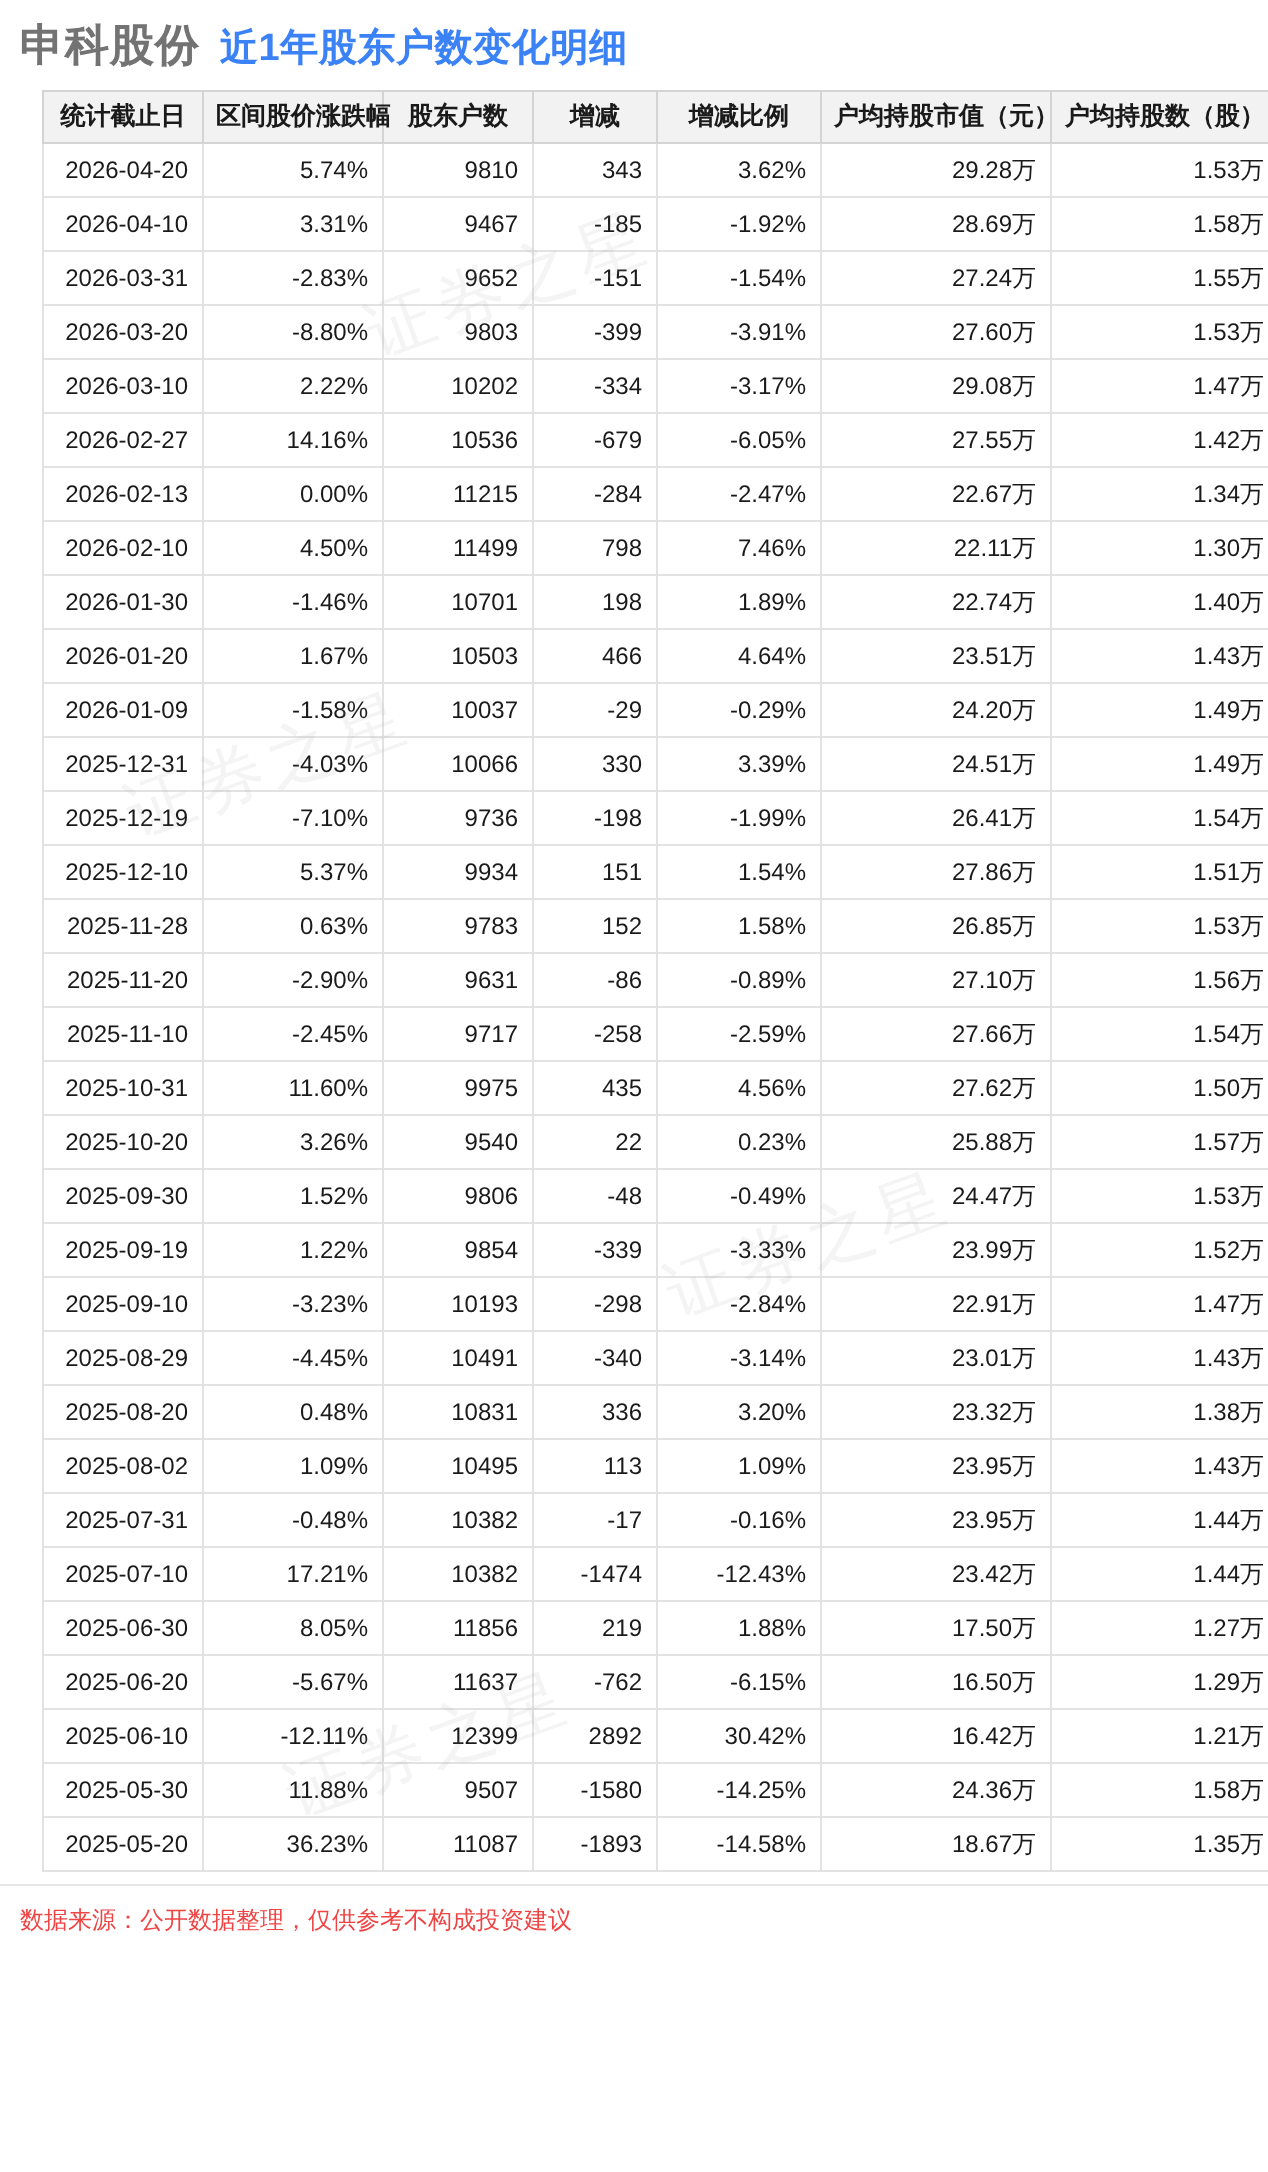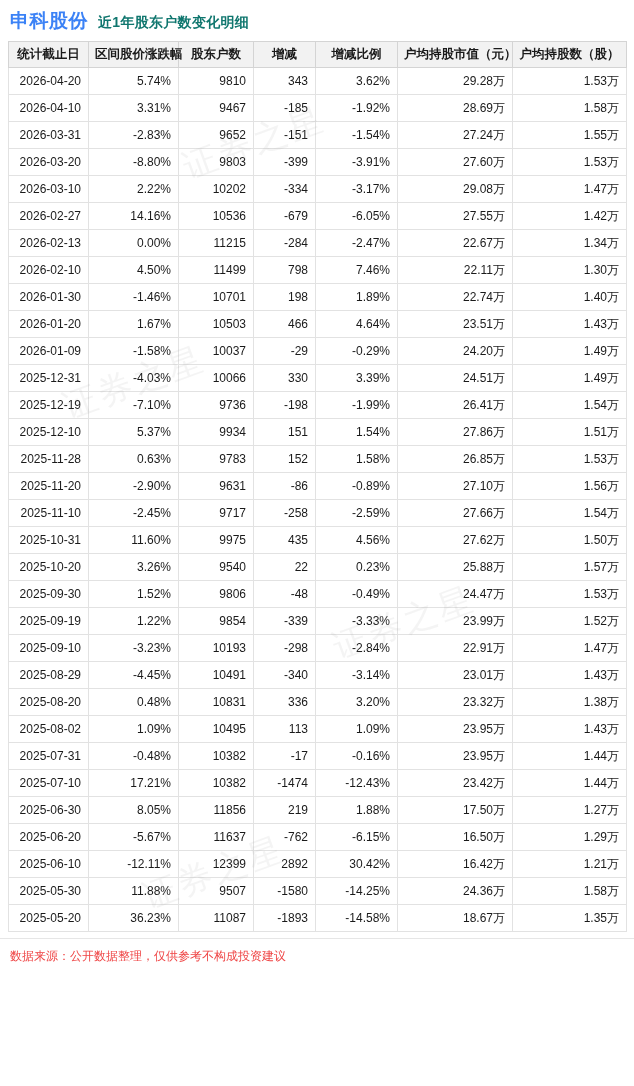--- a/index.html
+++ b/index.html
@@ -20,36 +20,36 @@
     position: relative;
   }
   
   .header {
     display: flex;
     align-items: baseline;
     padding: 8px 10px 7px 10px;
     gap: 10px;
   }
   .stock-name {
+    font-size: 22px;
+    font-weight: bold;
+    color: #737373;
+    letter-spacing: 0.5px;
+    white-space: nowrap;
+  }
+  .report-title {
     font-size: 19px;
     font-weight: bold;
     color: #3b82f6;
-    letter-spacing: 0.5px;
-    white-space: nowrap;
-  }
-  .report-title {
-    font-size: 14px;
-    font-weight: bold;
-    color: #0f766e;
     letter-spacing: 0.3px;
     white-space: nowrap;
   }
   
   .table-wrap {
-    padding: 0 8px;
+    padding: 0 21px;
   }
   table.data {
     border-collapse: collapse;
     width: 618px;
     table-layout: fixed;
     font-size: 12px;
   }
   table.data th {
     background: #f2f2f2;
     border: 1px solid #d4d4d4;

